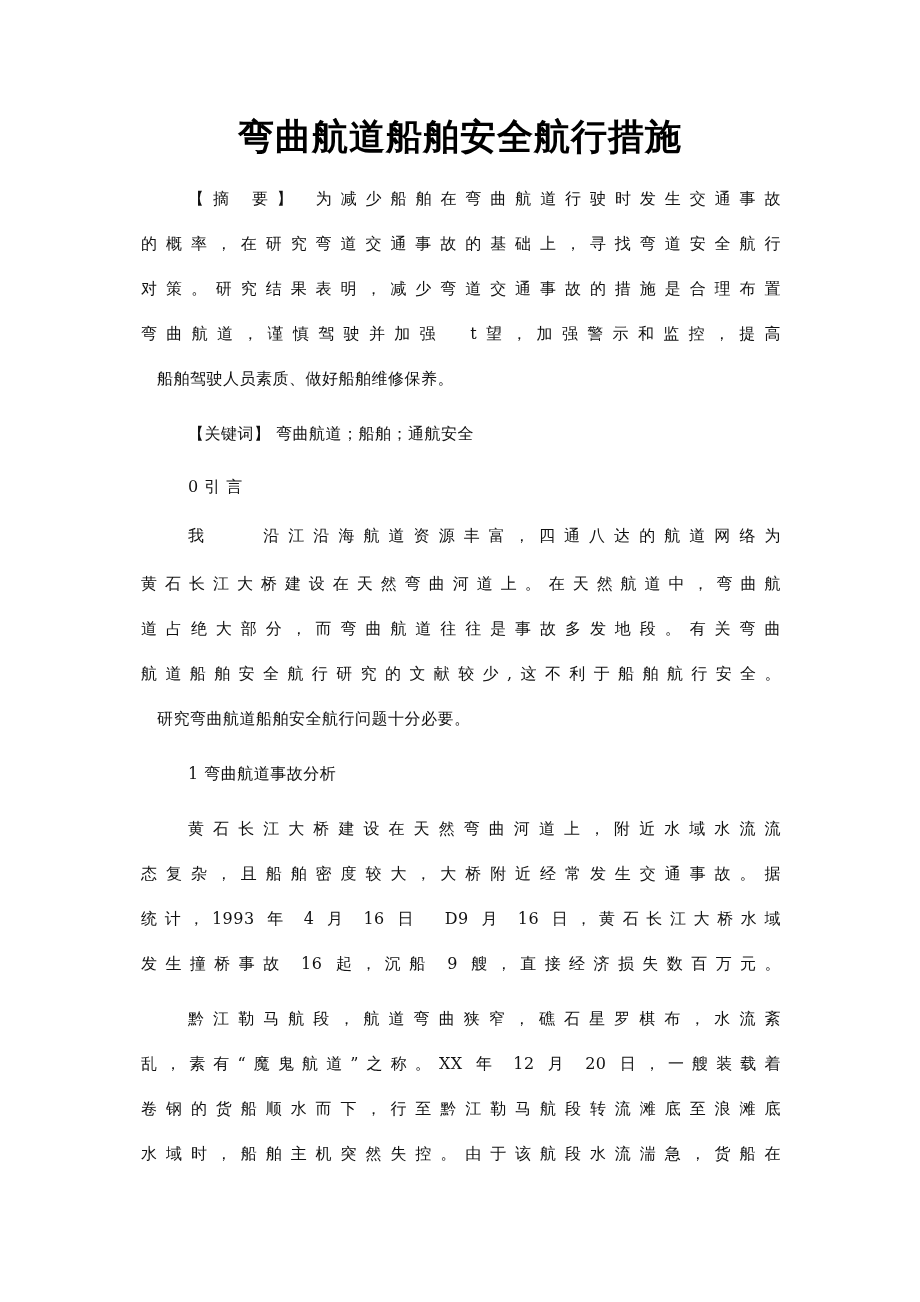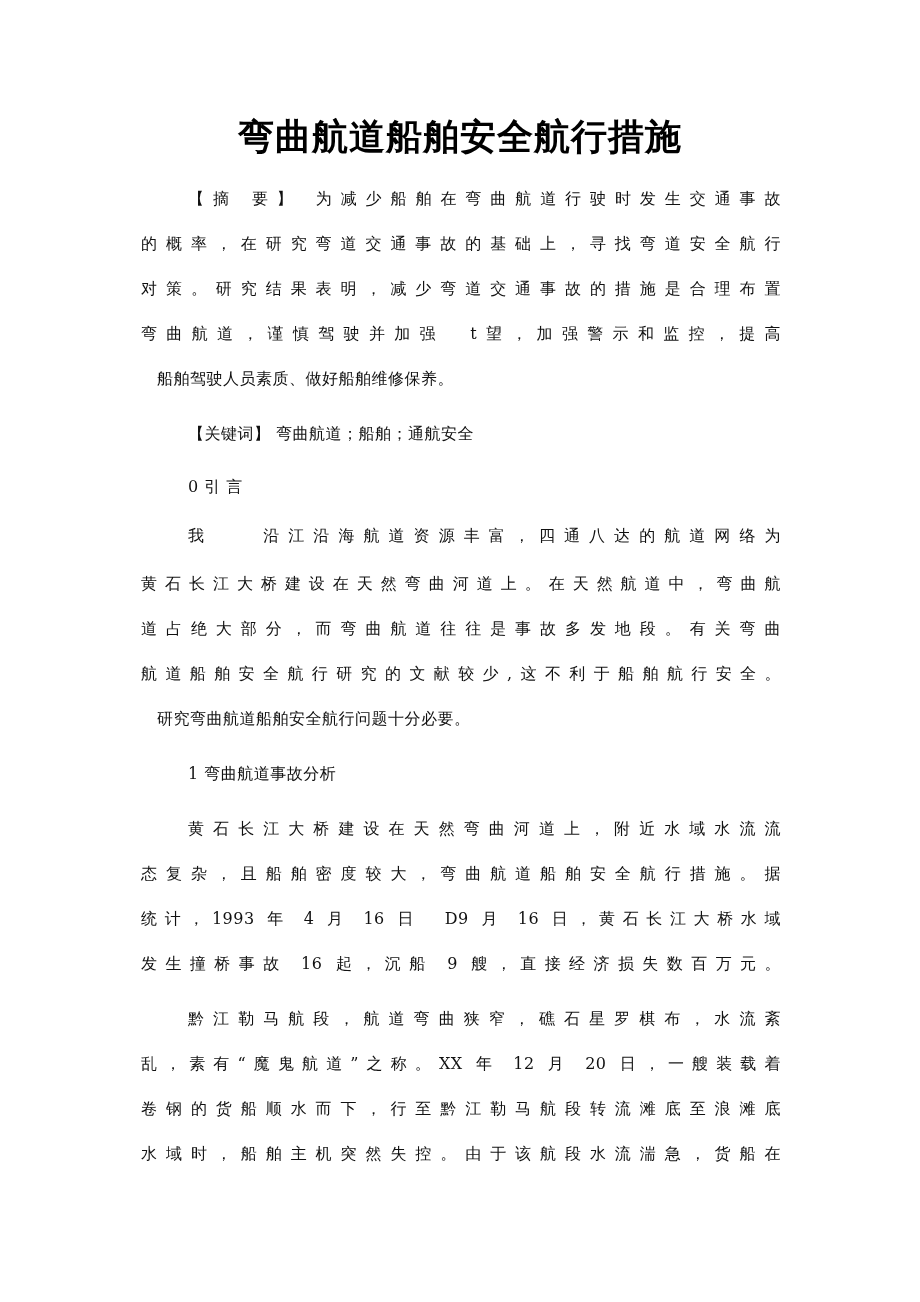--- a/index.html
+++ b/index.html
@@ -27,21 +27,21 @@
       <div class="line" style="position: absolute; left: 0px; width: 640px; box-sizing: border-box; top: 176px; margin-left: 16px;">船舶驾驶人员素质、做好船舶维修保养。</div>
       <div class="line indent" style="position: absolute; left: 0px; width: 640px; box-sizing: border-box; top: 231px;">【关键词】 弯曲航道；船舶；通航安全</div>
       <div class="line indent" style="position: absolute; left: 0px; width: 640px; box-sizing: border-box; top: 284px;">0 引 言</div>
       <div class="line indent justify" style="position: absolute; left: 0px; width: 640px; box-sizing: border-box; top: 333px;">我　　沿江沿海航道资源丰富，四通八达的航道网络为</div>
       <div class="line justify" style="position: absolute; left: 0px; width: 640px; box-sizing: border-box; top: 381px;">黄石长江大桥建设在天然弯曲河道上。在天然航道中，弯曲航</div>
       <div class="line justify" style="position: absolute; left: 0px; width: 640px; box-sizing: border-box; top: 426px;">道占绝大部分，而弯曲航道往往是事故多发地段。有关弯曲</div>
       <div class="line justify" style="position: absolute; left: 0px; width: 640px; box-sizing: border-box; top: 471px;">航道船舶安全航行研究的文献较少,这不利于船舶航行安全。</div>
       <div class="line" style="position: absolute; left: 0px; width: 640px; box-sizing: border-box; top: 516px; margin-left: 16px;">研究弯曲航道船舶安全航行问题十分必要。</div>
       <div class="line indent" style="position: absolute; left: 0px; width: 640px; box-sizing: border-box; top: 571px;">1 弯曲航道事故分析</div>
       <div class="line indent justify" style="position: absolute; left: 0px; width: 640px; box-sizing: border-box; top: 626px;">黄石长江大桥建设在天然弯曲河道上，附近水域水流流</div>
-      <div class="line justify" style="position: absolute; left: 0px; width: 640px; box-sizing: border-box; top: 671px;">态复杂，且船舶密度较大，弯曲航道船舶安全航行措施。据</div>
+      <div class="line justify" style="position: absolute; left: 0px; width: 640px; box-sizing: border-box; top: 671px;">态复杂，且船舶密度较大，大桥附近经常发生交通事故。据</div>
       <div class="line justify" style="position: absolute; left: 0px; width: 640px; box-sizing: border-box; top: 716px;">统计，1993 年 4 月 16 日　D9 月 16 日，黄石长江大桥水域</div>
       <div class="line justify" style="position: absolute; left: 0px; width: 640px; box-sizing: border-box; top: 761px;">发生撞桥事故 16 起，沉船 9 艘，直接经济损失数百万元。</div>
       <div class="line indent justify" style="position: absolute; left: 0px; width: 640px; box-sizing: border-box; top: 816px;">黔江勒马航段，航道弯曲狭窄，礁石星罗棋布，水流紊</div>
       <div class="line justify" style="position: absolute; left: 0px; width: 640px; box-sizing: border-box; top: 861px;">乱，素有“魔鬼航道”之称。XX 年 12 月 20 日，一艘装载着</div>
       <div class="line justify" style="position: absolute; left: 0px; width: 640px; box-sizing: border-box; top: 906px;">卷钢的货船顺水而下，行至黔江勒马航段转流滩底至浪滩底</div>
       <div class="line justify" style="position: absolute; left: 0px; width: 640px; box-sizing: border-box; top: 951px;">水域时，船舶主机突然失控。由于该航段水流湍急，货船在</div>
     </div>
 </div>
 
 </body></html>

